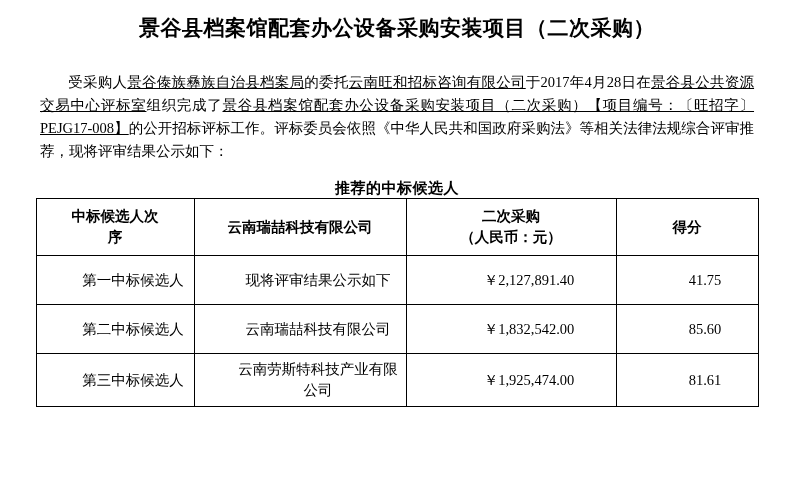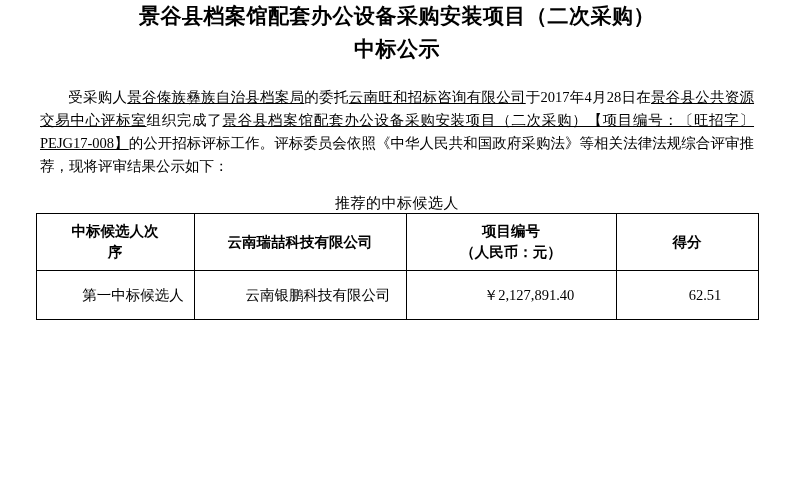--- a/index.html
+++ b/index.html
@@ -21,47 +21,48 @@
     box-sizing: border-box;
     padding: 0 34px;
   }
   .doc-title {
     text-align: center;
     font-size: 21px;
     font-weight: bold;
     line-height: 33px;
     letter-spacing: 0.5px;
     margin: 0;
+    padding-top: 12px;
   }
   .doc-title .line1 {
     display: block;
   }
   .doc-title .line2 {
     display: block;
   }
   .body-text {
-    margin-top: 20px;
+    margin-top: 26px;
     font-size: 14.5px;
     line-height: 23px;
     text-align: justify;
     text-justify: inter-ideograph;
     padding: 0 6px 0 6px;
   }
   .body-text .indent {
     display: inline-block;
     width: 28px;
   }
   .ul {
     text-decoration: underline;
   }
   .subtitle {
     margin-top: 16px;
     text-align: center;
     font-size: 15px;
-    font-weight: normal;
+    font-weight: bold;
     letter-spacing: 0.5px;
   }
   table.bid-table {
     margin: 0 auto 0 auto;
     border-collapse: collapse;
     width: 722px;
     table-layout: fixed;
   }
   table.bid-table th,
   table.bid-table td {
@@ -91,21 +92,20 @@
   th .th-l1 { display: block; }
   th .th-l2 { display: block; }
 </style>
 </head>
 <body>
 
 <div class="page">
 
   <h1 class="doc-title">
     <span class="line1">景谷县档案馆配套办公设备采购安装项目（二次采购）</span>
-    <span class="line2">中标公示</span>
   </h1>
 
   <p class="body-text">
     <span class="indent"></span><span>受采购人</span><span class="ul">景谷傣族彝族自治县档案局</span><span>的委托</span><span class="ul">云南旺和招标咨询有限公司</span><span>于2017年4月28日在</span><span class="ul">景谷县公共资源交易中心评标室</span><span>组织完成了</span><span class="ul">景谷县档案馆配套办公设备采购安装项目（二次采购）【项目编号：〔旺招字〕PEJG17-008】</span><span>的公开招标评标工作。评标委员会依照《中华人民共和国政府采购法》等相关法律法规综合评审推荐，现将评审结果公示如下：</span>
   </p>
 
   <div class="subtitle">推荐的中标候选人</div>
 
   <table class="bid-table">
     <colgroup>
@@ -117,31 +117,43 @@
     <thead>
       <tr>
         <th>
           <span class="th-l1">中标候选人次</span>
           <span class="th-l2">序</span>
         </th>
         <th>
           <span class="th-l1">云南瑞喆科技有限公司</span>
         </th>
         <th>
-          <span class="th-l1">项目编号</span>
+          <span class="th-l1">二次采购</span>
           <span class="th-l2">（人民币：元）</span>
         </th>
         <th>
           <span class="th-l1">得分</span>
         </th>
       </tr>
     </thead>
     <tbody>
       <tr>
         <td>第一中标候选人</td>
-        <td class="name-cell">云南银鹏科技有限公司</td>
+        <td class="name-cell">现将评审结果公示如下</td>
         <td>￥2,127,891.40</td>
-        <td>62.51</td>
+        <td>41.75</td>
+      </tr>
+      <tr>
+        <td>第二中标候选人</td>
+        <td class="name-cell">云南瑞喆科技有限公司</td>
+        <td>￥1,832,542.00</td>
+        <td>85.60</td>
+      </tr>
+      <tr>
+        <td>第三中标候选人</td>
+        <td class="name-cell">云南劳斯特科技产业有限公司</td>
+        <td>￥1,925,474.00</td>
+        <td>81.61</td>
       </tr>
     </tbody>
   </table>
 
 </div>
 
 </body></html>

